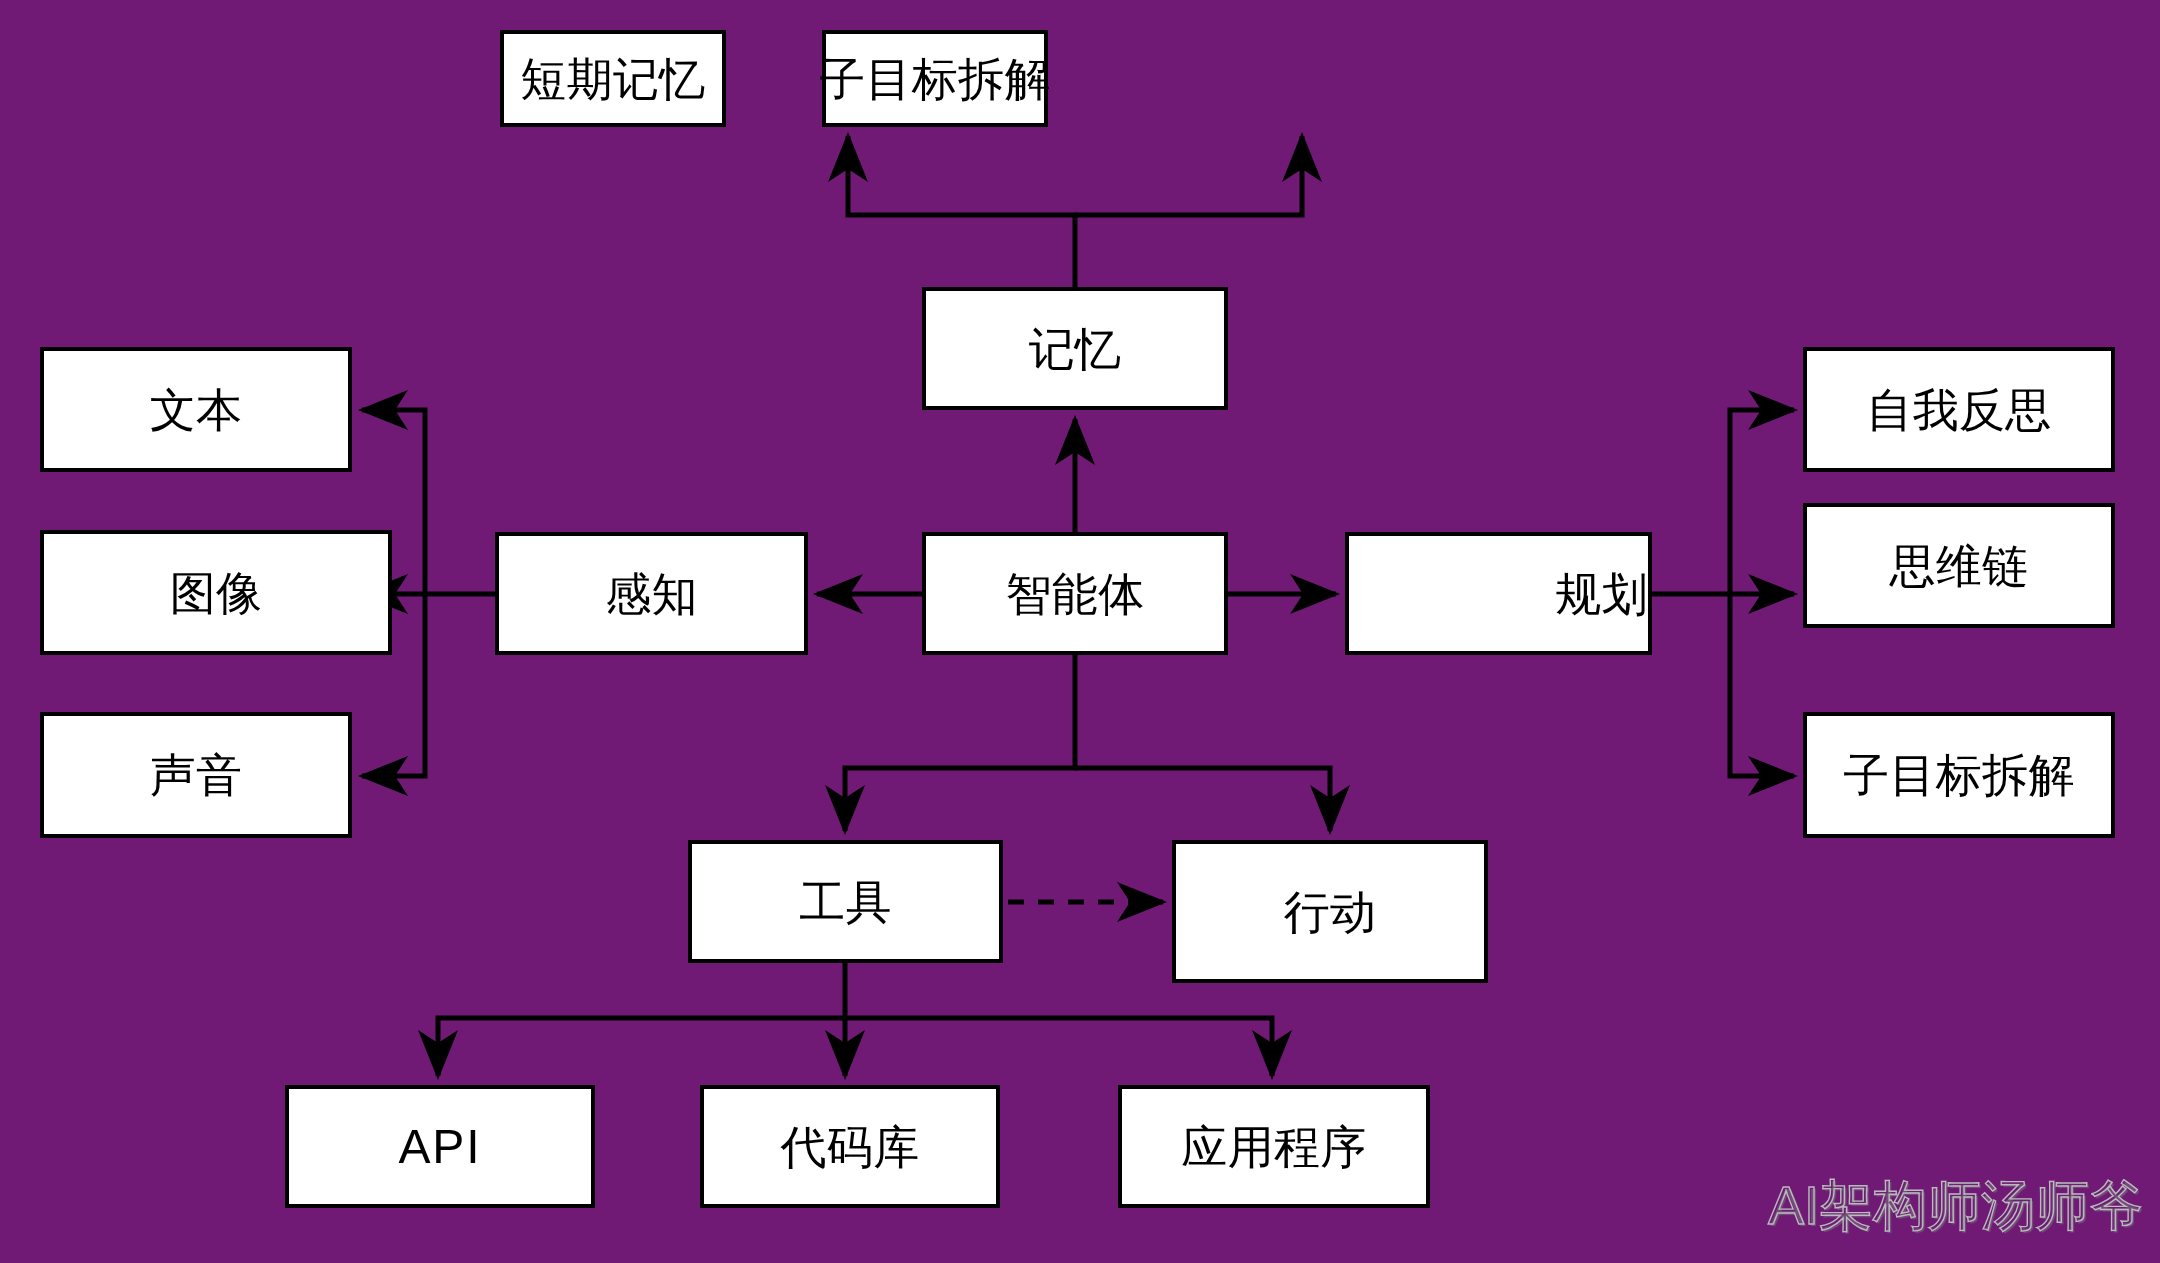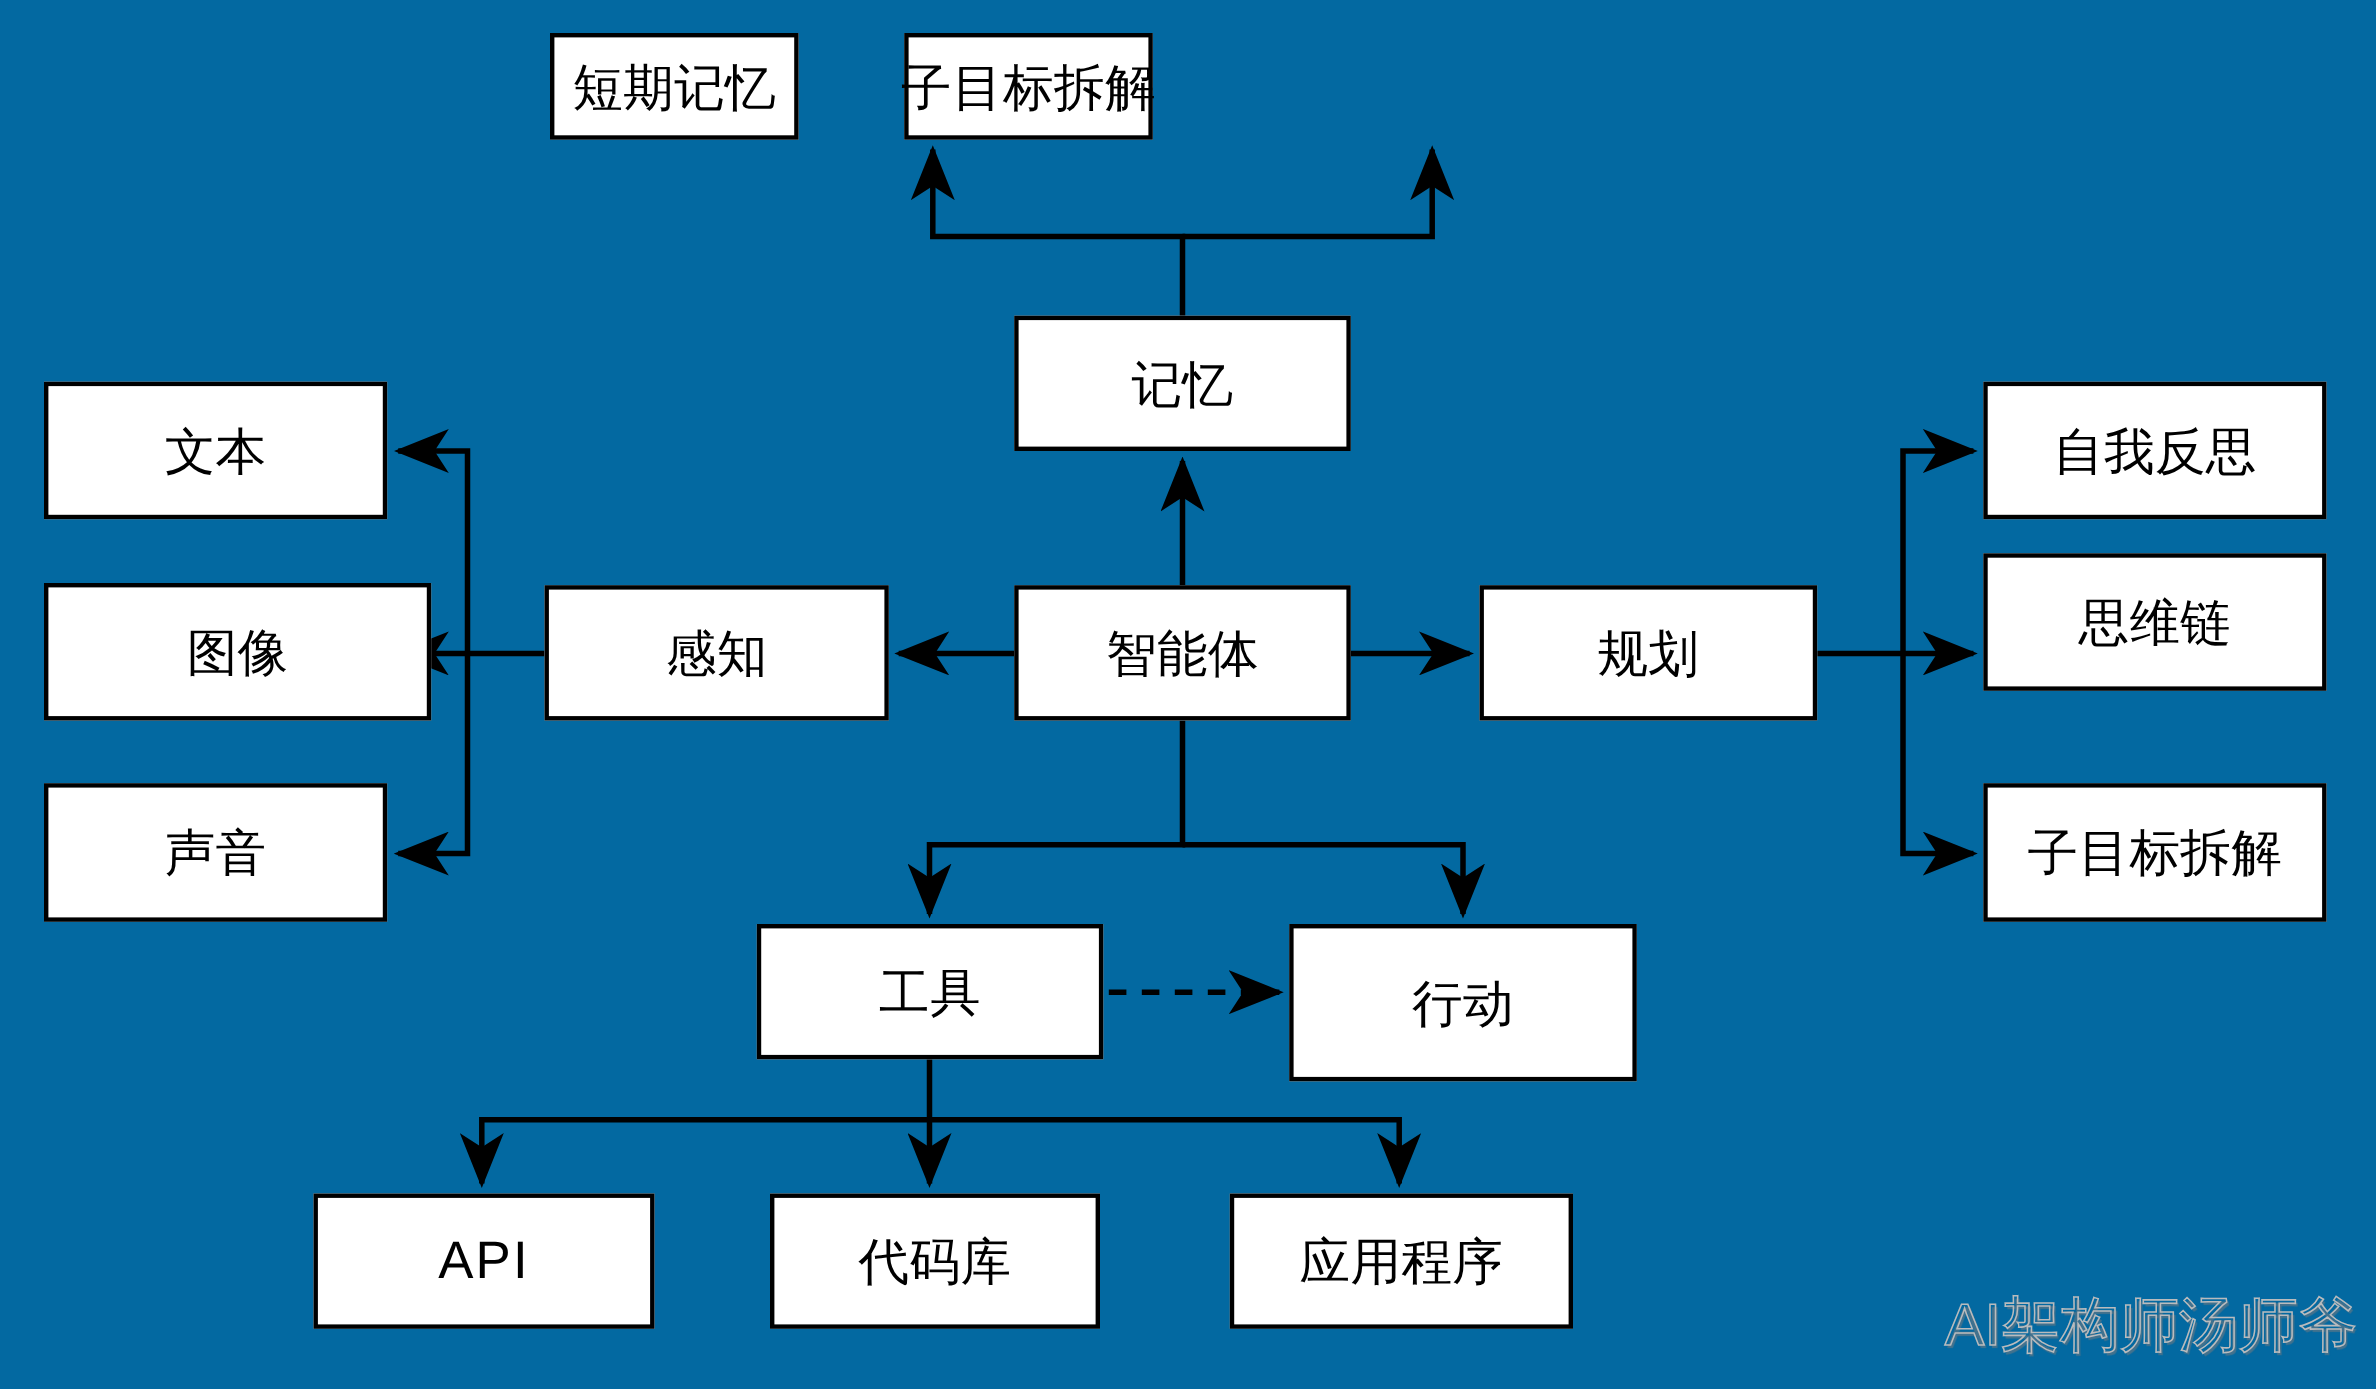--- a/index.html
+++ b/index.html
@@ -8,21 +8,21 @@
     padding: 0;
     background: #ffffff;
   }
   body {
     font-family: "Liberation Sans", "DejaVu Sans", sans-serif;
   }
   #canvas {
     position: relative;
     width: 2160px;
     height: 1263px;
-    background: #0369a1;
+    background: #701a75;
     overflow: hidden;
   }
   #edges {
     position: absolute;
     left: 0;
     top: 0;
     width: 2160px;
     height: 1263px;
     pointer-events: none;
   }
@@ -159,21 +159,21 @@
   </div>
 
   <div class="node" style="left:495px; top:532px; width:313px; height:123px;">
     <span class="node-label">感知</span>
   </div>
 
   <div class="node" style="left:922px; top:532px; width:306px; height:123px;">
     <span class="node-label">智能体</span>
   </div>
 
-  <div class="node" style="left:1345px; top:532px; width:307px; height:123px;">
+  <div class="node" style="left:1345px; top:532px; width:307px; height:123px;justify-content:flex-end;">
     <span class="node-label">规划</span>
   </div>
 
   <div class="node" style="left:1803px; top:503px; width:312px; height:125px;">
     <span class="node-label">思维链</span>
   </div>
 
   <div class="node" style="left:40px; top:712px; width:312px; height:126px;">
     <span class="node-label">声音</span>
   </div>

